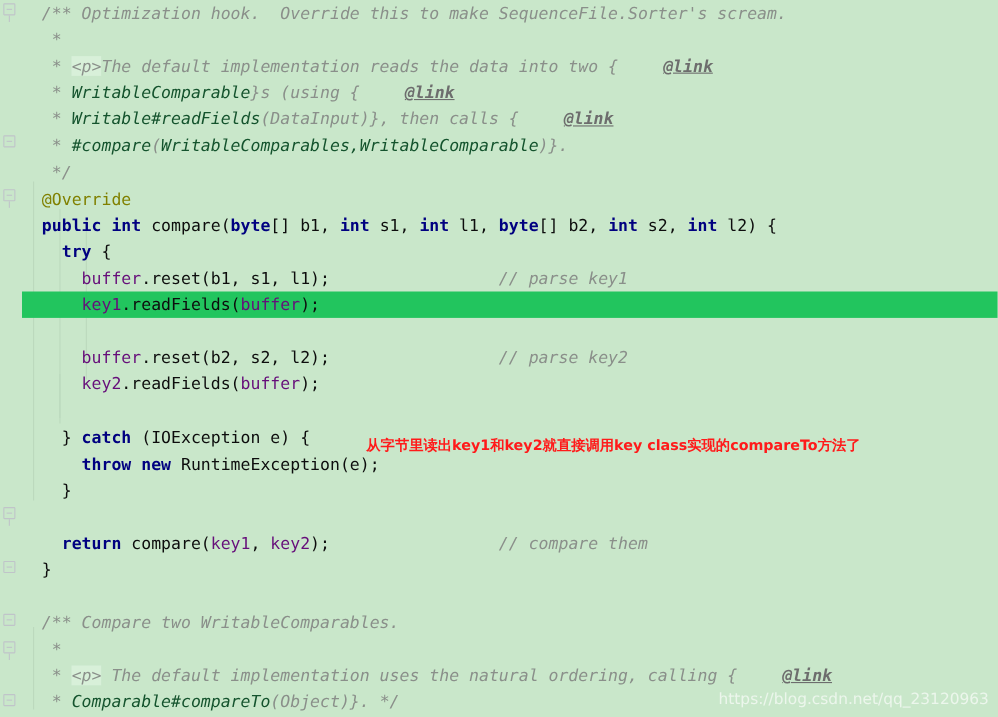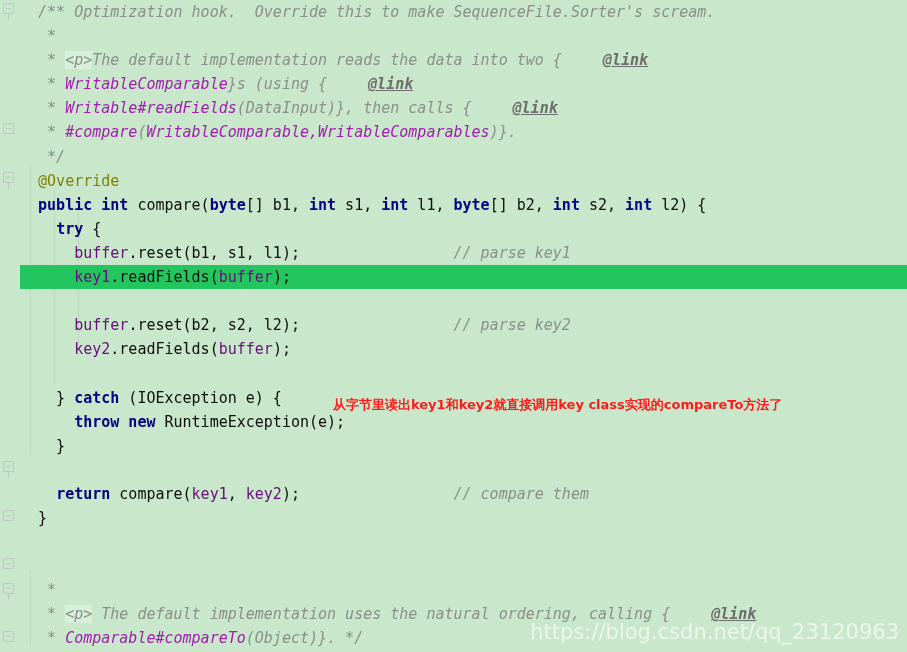--- a/index.html
+++ b/index.html
@@ -88,21 +88,21 @@
 
   
   .guide {
     position: absolute;
     width: 1px;
     background: #bcd9bd;
   }
 
   
   .cmt      { color: #8a8f8a; font-style: italic; }
-  .cmt-b    { color: #a21caf; font-style: italic; }
+  .cmt-b    { color: #14532d; font-style: italic; }
   .tag      { background: #d8f0d9; color: #8a8f8a; font-style: italic; }
   .link     { color: #6d6d6d; font-weight: bold; font-style: italic; text-decoration: underline; padding-left: 41px; }
   .anno     { color: #808000; }
   .kw       { color: #000080; font-weight: bold; }
   .fld      { color: #660e7a; font-weight: normal; }
   .plain    { color: #0d0d0d; }
 
   
   .annotation {
     position: absolute;
@@ -113,21 +113,21 @@
     white-space: nowrap;
   }
 
   
   .watermark {
     position: absolute;
     right: 8px;
     bottom: 8px;
     color: #eef7ee;
     font-family: "DejaVu Sans", "Liberation Sans", sans-serif;
-    font-size: 21px;
+    font-size: 14px;
     opacity: .95;
     white-space: nowrap;
   }
 </style>
 </head>
 <body>
 
 <div id="editor">
 
   <div id="guides">
@@ -137,39 +137,39 @@
       <div class="guide" style="left: 54px; top: 340px; height: 45px;"></div>
       <div class="guide" style="left: 30px; top: 570px; height: 75px;"></div>
     </div>
 
   <div class="code" id="code">
       <div class="line"><span class="line-text"><span class="plain">  </span><span class="cmt">/** Optimization hook.  Override this to make SequenceFile.Sorter's scream.</span></span></div>
       <div class="line"><span class="line-text"><span class="cmt">   * </span></span></div>
       <div class="line"><span class="line-text"><span class="cmt">   * </span><span class="tag">&lt;p&gt;</span><span class="cmt">The default implementation reads the data into two {</span><span class="link">@link</span></span></div>
       <div class="line"><span class="line-text"><span class="cmt">   * </span><span class="cmt-b">WritableComparable</span><span class="cmt">}s (using {</span><span class="link">@link</span></span></div>
       <div class="line"><span class="line-text"><span class="cmt">   * </span><span class="cmt-b">Writable#readFields</span><span class="cmt">(DataInput)}, then calls {</span><span class="link">@link</span></span></div>
-      <div class="line"><span class="line-text"><span class="cmt">   * </span><span class="cmt-b">#compare</span><span class="cmt">(</span><span class="cmt-b">WritableComparable,WritableComparables</span><span class="cmt">)}.</span></span></div>
+      <div class="line"><span class="line-text"><span class="cmt">   * </span><span class="cmt-b">#compare</span><span class="cmt">(</span><span class="cmt-b">WritableComparables,WritableComparable</span><span class="cmt">)}.</span></span></div>
       <div class="line"><span class="line-text"><span class="cmt">   */</span></span></div>
       <div class="line"><span class="line-text"><span class="plain">  </span><span class="anno">@Override</span></span></div>
       <div class="line"><span class="line-text"><span class="plain">  </span><span class="kw">public int</span><span class="plain"> compare(</span><span class="kw">byte</span><span class="plain">[] b1, </span><span class="kw">int</span><span class="plain"> s1, </span><span class="kw">int</span><span class="plain"> l1, </span><span class="kw">byte</span><span class="plain">[] b2, </span><span class="kw">int</span><span class="plain"> s2, </span><span class="kw">int</span><span class="plain"> l2) {</span></span></div>
       <div class="line"><span class="line-text"><span class="plain">    </span><span class="kw">try</span><span class="plain"> {</span></span></div>
       <div class="line"><span class="line-text"><span class="plain">      </span><span class="fld">buffer</span><span class="plain">.reset(b1, s1, l1);</span><span class="plain">                 </span><span class="cmt">// parse key1</span></span></div>
       <div class="line current"><span class="line-text"><span class="plain">      </span><span class="fld">key1</span><span class="plain">.readFields(</span><span class="fld">buffer</span><span class="plain">);</span></span></div>
       <div class="line"><span class="line-text"><span class="plain"></span></span></div>
       <div class="line"><span class="line-text"><span class="plain">      </span><span class="fld">buffer</span><span class="plain">.reset(b2, s2, l2);</span><span class="plain">                 </span><span class="cmt">// parse key2</span></span></div>
       <div class="line"><span class="line-text"><span class="plain">      </span><span class="fld">key2</span><span class="plain">.readFields(</span><span class="fld">buffer</span><span class="plain">);</span></span></div>
       <div class="line"><span class="line-text"><span class="plain"></span></span></div>
       <div class="line"><span class="line-text"><span class="plain">    } </span><span class="kw">catch</span><span class="plain"> (IOException e) {</span></span></div>
       <div class="line"><span class="line-text"><span class="plain">      </span><span class="kw">throw new</span><span class="plain"> RuntimeException(e);</span></span></div>
       <div class="line"><span class="line-text"><span class="plain">    }</span></span></div>
       <div class="line"><span class="line-text"><span class="plain"></span></span></div>
       <div class="line"><span class="line-text"><span class="plain">    </span><span class="kw">return</span><span class="plain"> compare(</span><span class="fld">key1</span><span class="plain">, </span><span class="fld">key2</span><span class="plain">);</span><span class="plain">                 </span><span class="cmt">// compare them</span></span></div>
       <div class="line"><span class="line-text"><span class="plain">  }</span></span></div>
       <div class="line"><span class="line-text"><span class="plain"></span></span></div>
-      <div class="line"><span class="line-text"><span class="plain">  </span></span></div>
+      <div class="line"><span class="line-text"><span class="plain">  </span><span class="cmt">/** Compare two WritableComparables.</span></span></div>
       <div class="line"><span class="line-text"><span class="cmt">   * </span></span></div>
       <div class="line"><span class="line-text"><span class="cmt">   * </span><span class="tag">&lt;p&gt;</span><span class="cmt"> The default implementation uses the natural ordering, calling {</span><span class="link">@link</span></span></div>
       <div class="line"><span class="line-text"><span class="cmt">   * </span><span class="cmt-b">Comparable#compareTo</span><span class="cmt">(Object)}. */</span></span></div>
       <div class="line"><span class="line-text"></span></div>
     </div>
 
   <div class="gutter" id="gutter">
       <div class="fold-marker tail" style="top: 3px;"></div>
       <div class="fold-marker" style="top: 123px;"></div>
       <div class="fold-marker tail" style="top: 172px;"></div>

